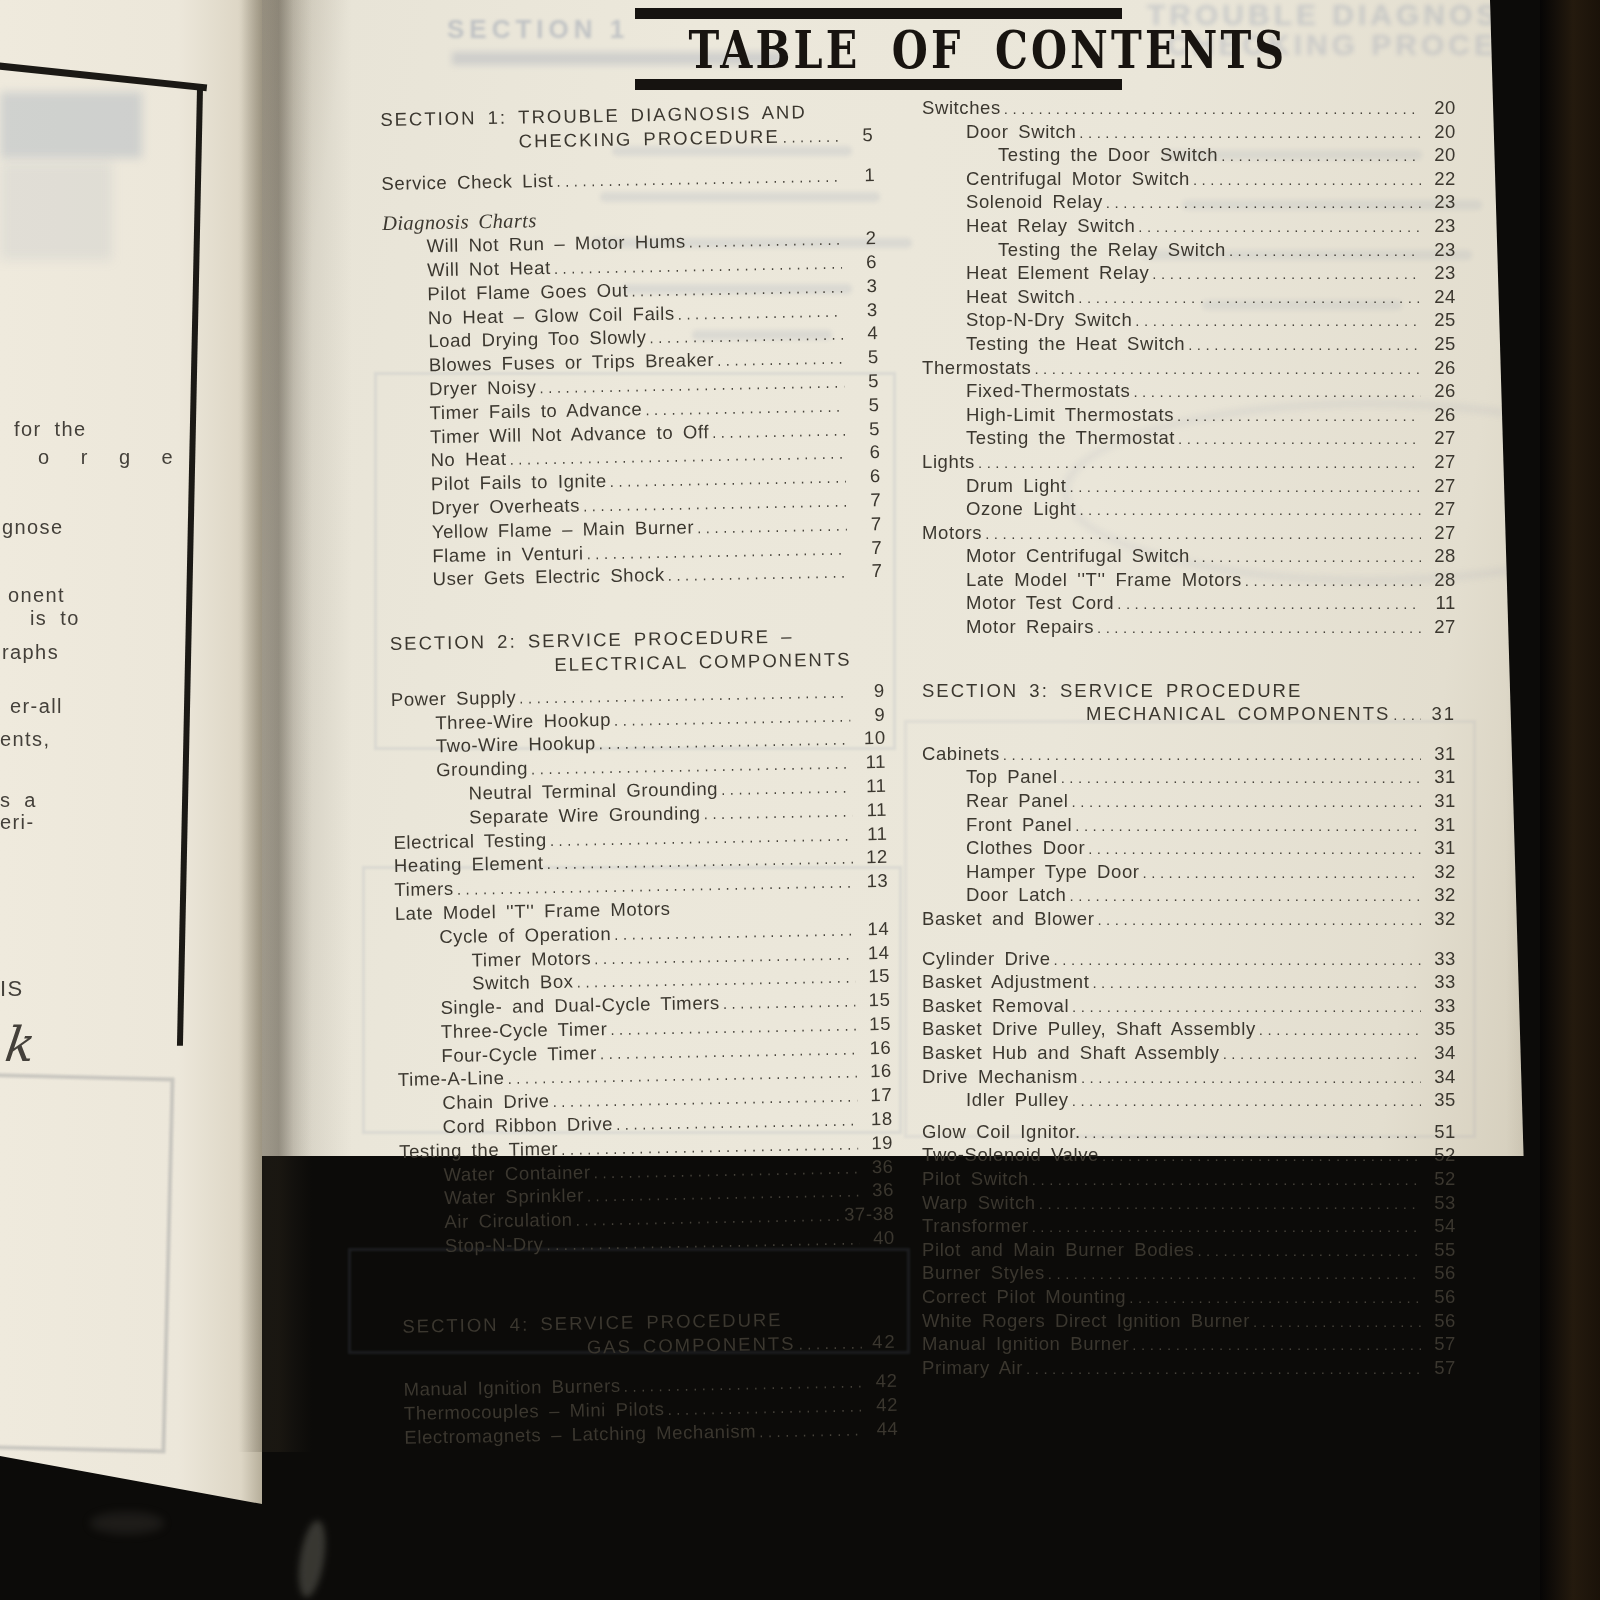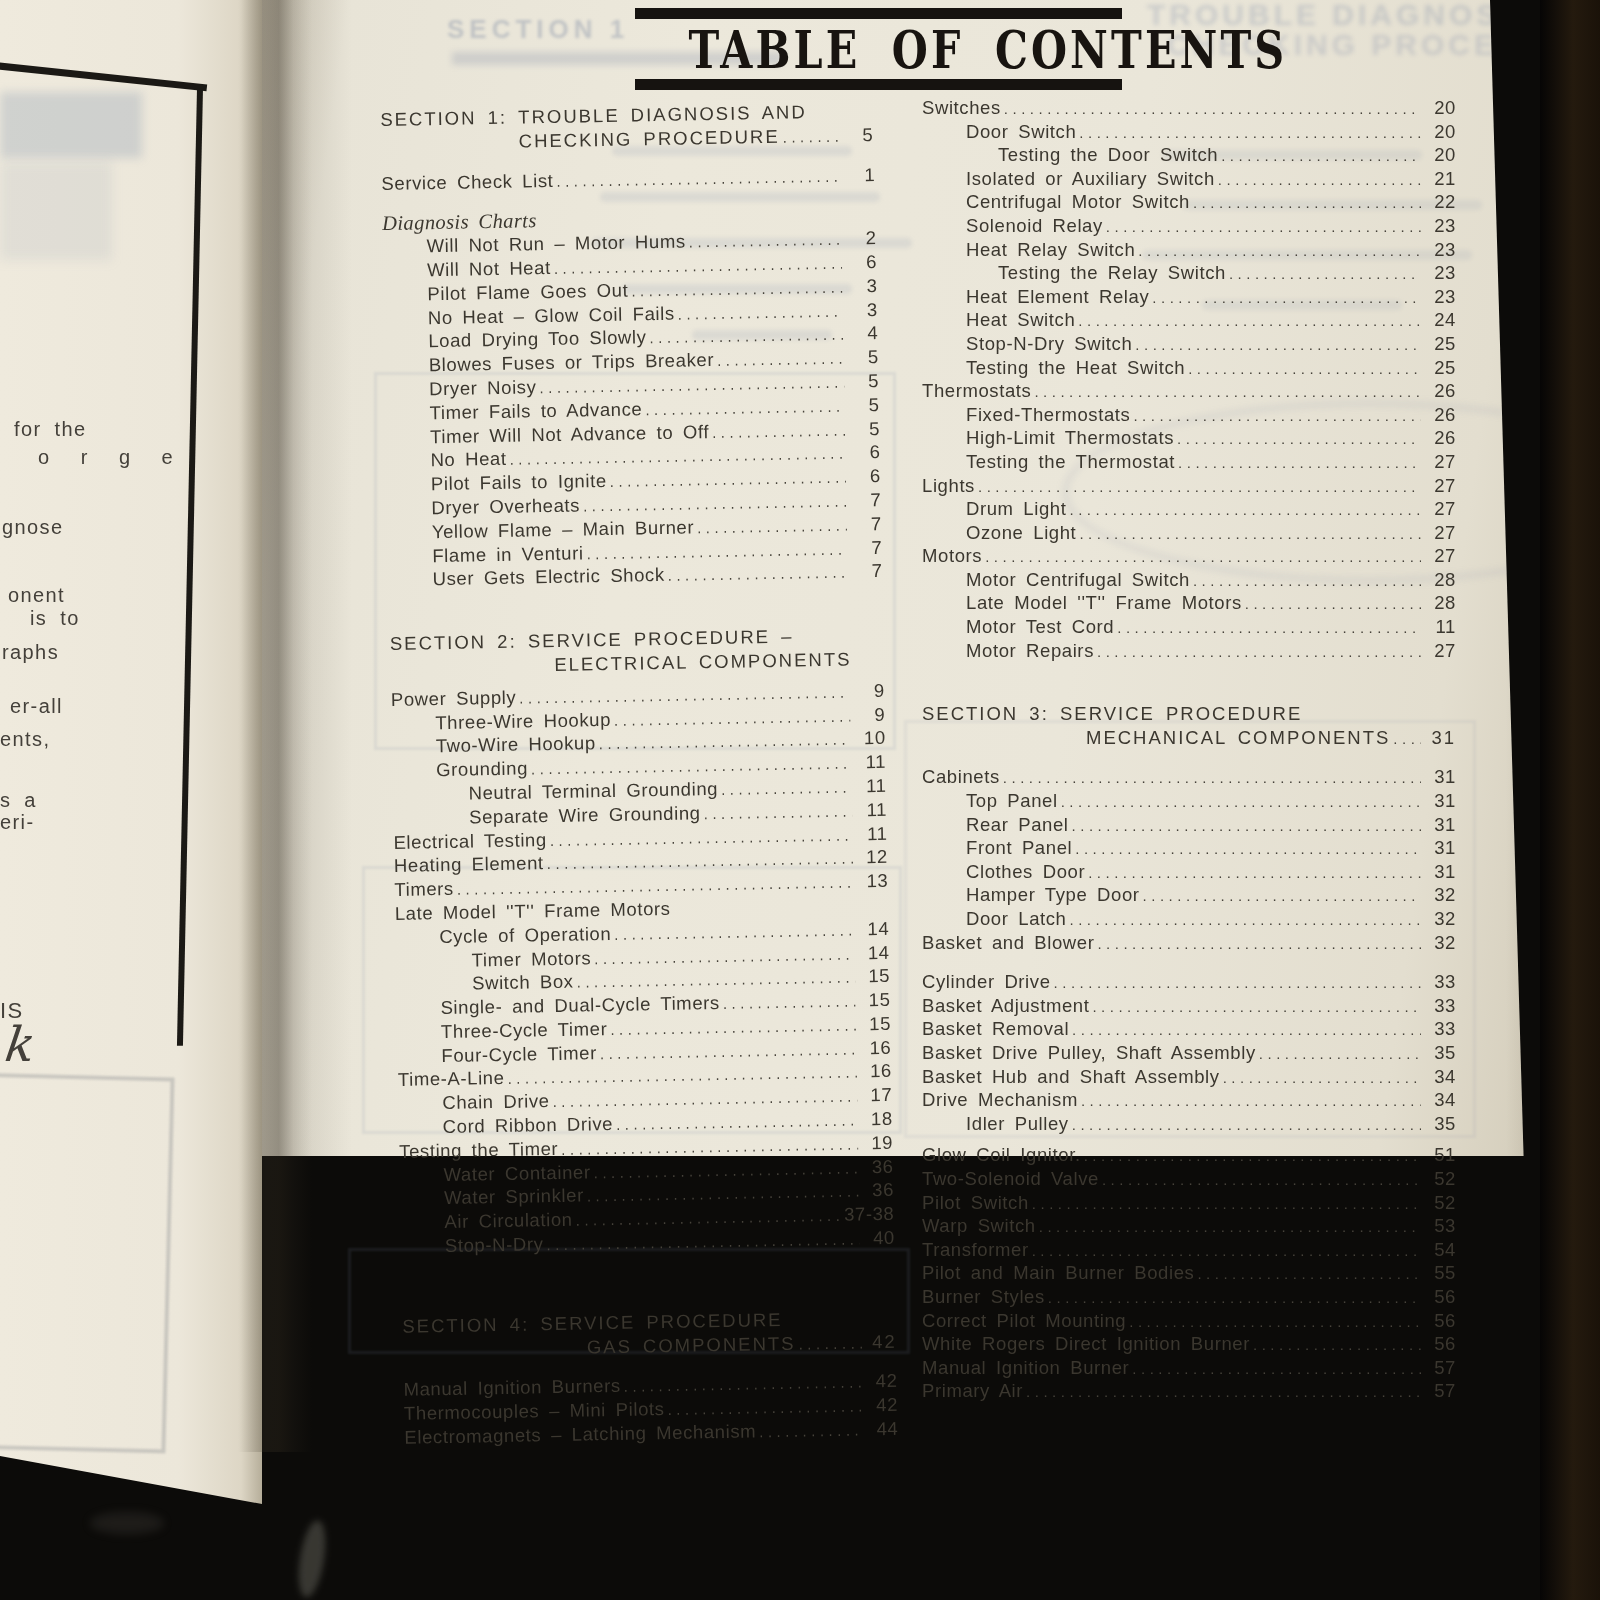--- a/index.html
+++ b/index.html
@@ -34,21 +34,21 @@
   .f0{left:14px;top:418px;}
   .f1{left:26px;top:446px;letter-spacing:10px;margin-left:12px;}
   .f2{left:2px;top:516px;}
   .f3{left:8px;top:584px;}
   .f4{left:30px;top:607px;}
   .f5{left:2px;top:641px;text-align:right;}
   .f6{left:10px;top:695px;}
   .f7{left:0;top:728px;}
   .f8{left:0;top:789px;text-align:right;}
   .f9{left:0;top:811px;}
-  .f10{left:0;top:976px;font-size:22px;margin-top:22px;}
+  .f10{left:0;top:976px;font-size:22px;}
   .f11{left:6px;top:1016px;font-family:"DejaVu Serif",serif;font-style:italic;font-size:48px;transform:skewX(-8deg);}
 
   
   .gutter{
     position:absolute;left:238px;top:0;width:74px;height:1452px;z-index:6;pointer-events:none;
     background:linear-gradient(to right,rgba(0,0,0,0) 0%,rgba(66,58,44,.26) 38%,rgba(52,45,33,.34) 55%,rgba(66,58,44,.12) 75%,rgba(0,0,0,0) 100%);
   }
 
   
   .main-page{
@@ -451,25 +451,20 @@
           <span class="lbl">Door Switch</span>
           <span class="dots"></span>
           <span class="pg">20</span>
         </div>
         <div class="row ind2">
           <span class="lbl">Testing the Door Switch</span>
           <span class="dots"></span>
           <span class="pg">20</span>
         </div>
         <div class="row ind1">
-          <span class="lbl">Isolated or Auxiliary Switch</span>
-          <span class="dots"></span>
-          <span class="pg">21</span>
-        </div>
-        <div class="row ind1">
           <span class="lbl">Centrifugal Motor Switch</span>
           <span class="dots"></span>
           <span class="pg">22</span>
         </div>
         <div class="row ind1">
           <span class="lbl">Solenoid Relay</span>
           <span class="dots"></span>
           <span class="pg">23</span>
         </div>
         <div class="row ind1">

